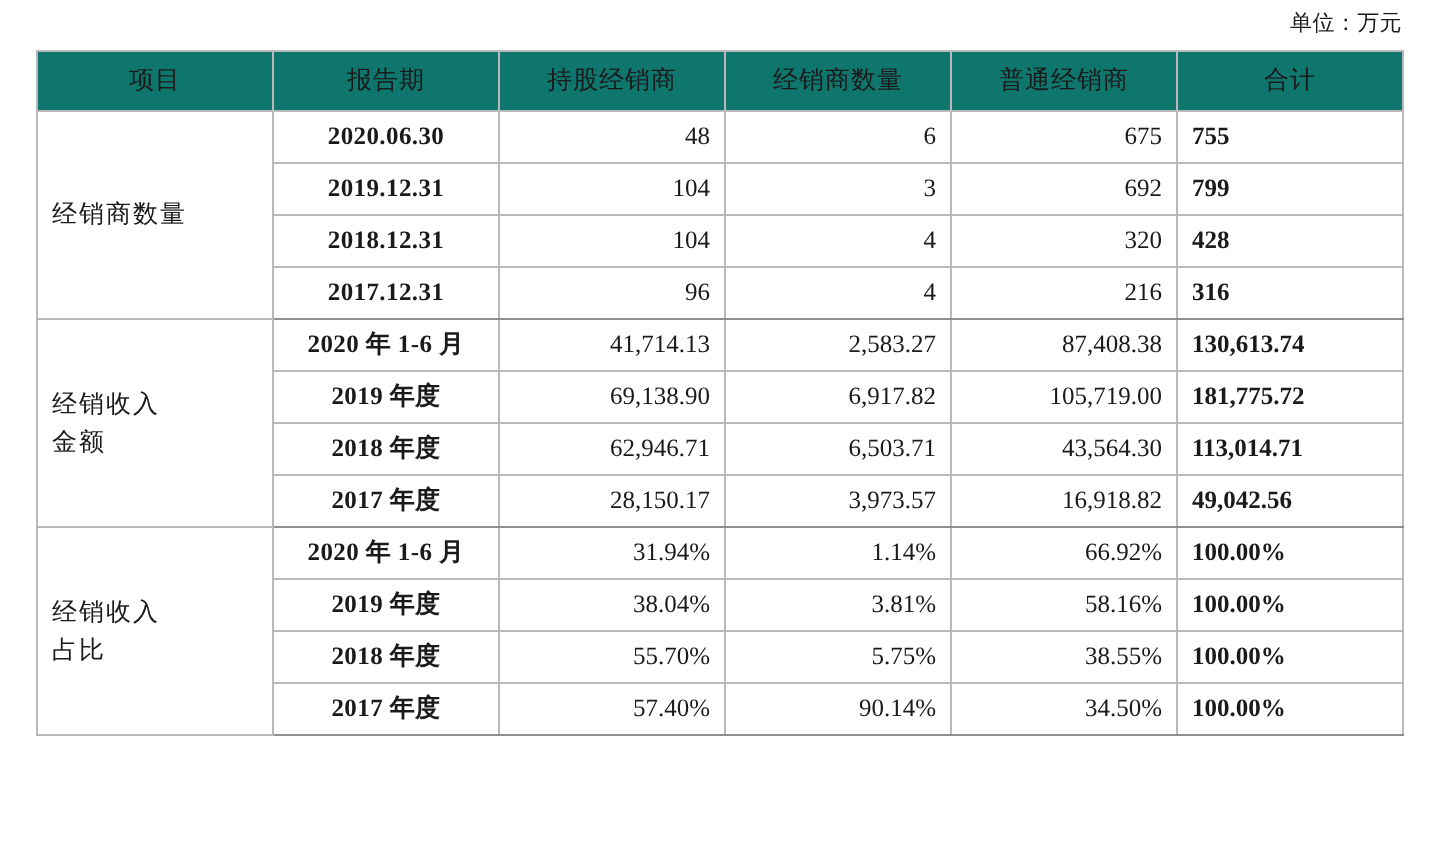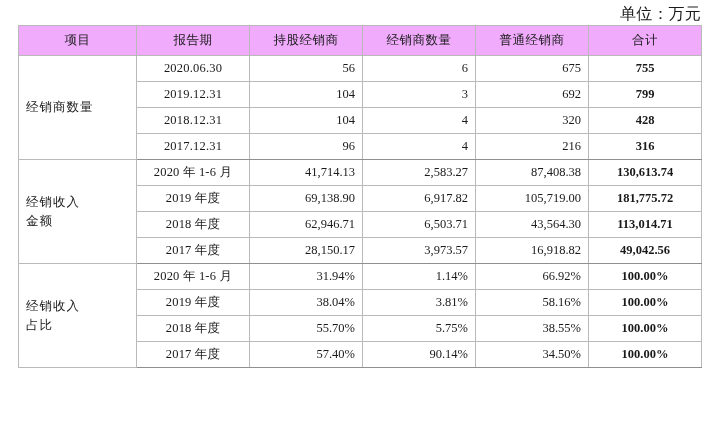--- a/index.html
+++ b/index.html
@@ -19,21 +19,21 @@
     position: absolute;
     left: 0;
     top: 0;
     width: 719px;
     height: 424px;
   }
   .unit-line {
     position: absolute;
     right: 18px;
     top: 4px;
-    font-size: 16px;
+    font-size: 11px;
     letter-spacing: 0.2px;
     color: #1a1a1a;
   }
   table.main {
     position: absolute;
     left: 18px;
     top: 25px;
     width: 683px;
     border-collapse: collapse;
     table-layout: fixed;
@@ -49,38 +49,39 @@
     border: 1px solid #b9b9b9;
     font-size: 12.5px;
     height: 26px;
     padding: 0 7px;
     vertical-align: middle;
     box-sizing: border-box;
   }
   table.main thead th {
     text-align: center;
     font-weight: normal;
-    background: #f0abfc;
+    background: #0f766e;
     letter-spacing: 0.5px;
     height: 30px;
   }
   td.label {
     letter-spacing: 1px;
     font-weight: normal;
     line-height: 1.45;
   }
   td.period {
     text-align: center;
     letter-spacing: 0.2px;
+    font-weight: bold;
   }
   td.num {
     text-align: right;
   }
   td.total {
-    text-align: center;
+    text-align: left;
     font-weight: bold;
   }
   .grouptop td {
     border-top: 1px solid #8f8f8f;
   }
   tbody tr.groupend td {
     border-bottom: 1px solid #8f8f8f;
     margin-left: 32px;
   }
   thead tr th {
@@ -112,21 +113,21 @@
         <th>经销商数量</th>
         <th>普通经销商</th>
         <th>合计</th>
       </tr>
     </thead>
     <tbody>
 
       <tr class="grouptop">
         <td class="label" rowspan="4">经销商数量</td>
         <td class="period">2020.06.30</td>
-        <td class="num">56</td>
+        <td class="num">48</td>
         <td class="num">6</td>
         <td class="num">675</td>
         <td class="total">755</td>
       </tr>
       <tr>
         <td class="period">2019.12.31</td>
         <td class="num">104</td>
         <td class="num">3</td>
         <td class="num">692</td>
         <td class="total">799</td>

